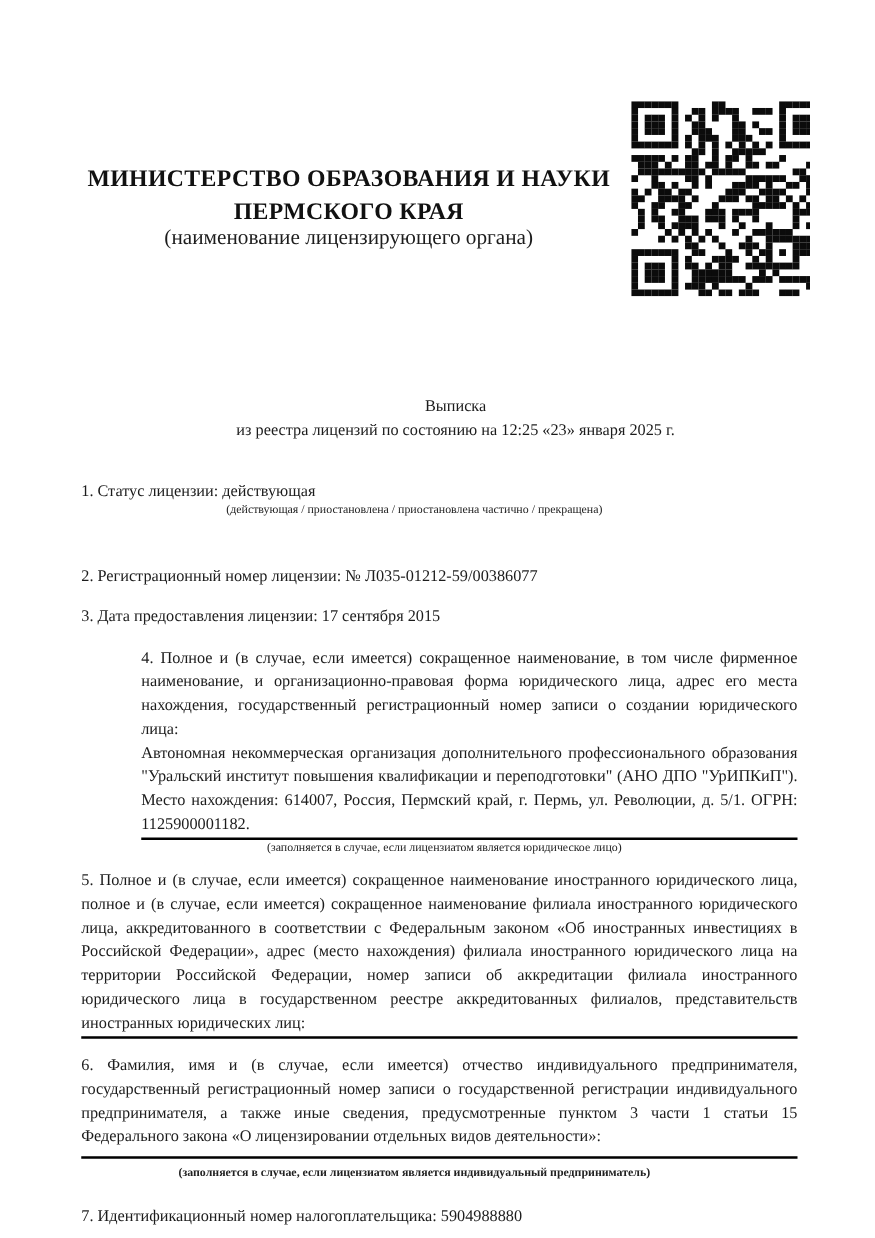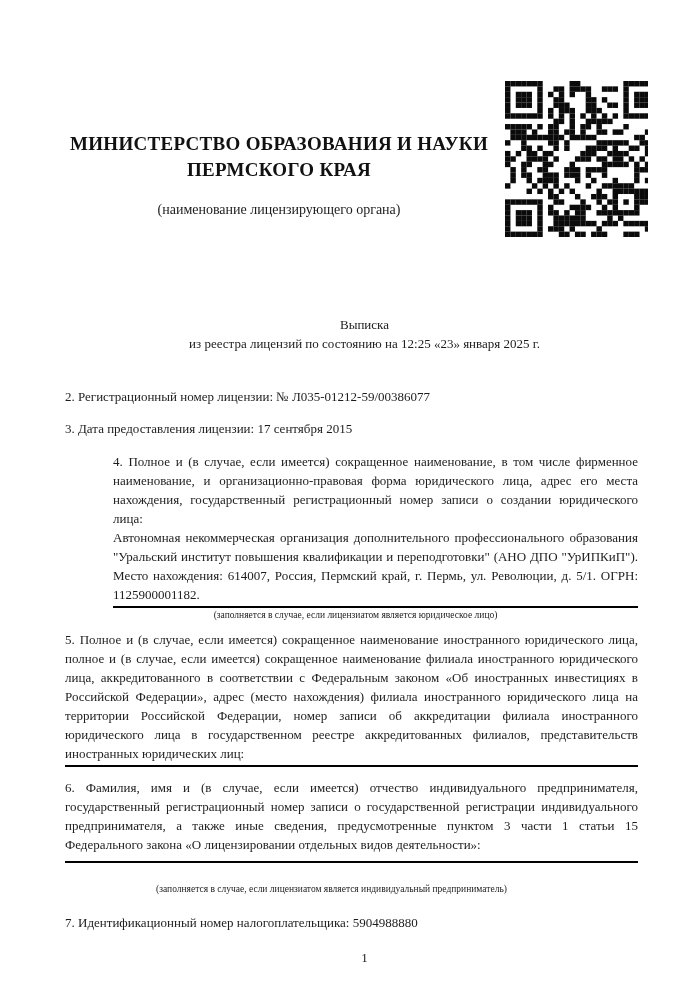--- a/index.html
+++ b/index.html
@@ -14,21 +14,21 @@
 
   
   .ministry {
     position:absolute; left:66px; top:131px; width:426px;
     text-align:center;
   }
   .ministry-name {
     font-weight:bold; font-size:19px; line-height:26px; letter-spacing:0.3px;
     color:#111;
   }
-  .ministry-caption { margin-top:20px; font-size:14px; line-height:14px; }
+  .ministry-caption { margin-top:0; font-size:17px; line-height:14px; }
 
   .qr {
     position:absolute; left:505px; top:81px; width:156px; height:156px;
   }
   .qr svg { display:block; width:156px; height:156px; }
   .qr rect { fill:#0b0b0b; }
 
   
   .content {
     position:absolute; left:65px; top:16px; width:573px;
@@ -40,31 +40,31 @@
   .item p { margin:0; }
   .just { text-align:justify; text-justify:inter-word; }
 
   .note {
     font-size:9.5px; line-height:13px; text-align:center;
     position:relative; left:-20px; color:#222;
   }
   .rule { height:2px; background:#000; width:100%; }
 
   #item1 { margin-top:30px; }
-  #item2 { margin-top:4px; }
+  #item2 { margin-top:36px; }
   #item3 { margin-top:13px; }
   #item4 { margin-top:14px;margin-left:48px; }
   #item4 .rule { margin-top:2px; }
   #item4 .note { margin-top:1px; }
   #item5 { margin-top:8px; }
   #item5 .rule { margin-top:2px; }
   #item5 .note { margin-top:8px; }
   #item6 { margin-top:11px; }
   #item6 .rule { margin-top:7px; }
-  #item6 .note { margin-top:20px; }
+  #item6 .note { margin-top:6px;font-weight:bold; }
   #item7 { margin-top:17px; }
   .page-num { margin-top:16px; text-align:center; position:relative; left:13px; }
 </style>
 </head>
 <body>
 
 <div class="page">
 
   <div class="ministry">
     <div class="ministry-name">МИНИСТЕРСТВО ОБРАЗОВАНИЯ И НАУКИ</div>
@@ -506,20 +506,22 @@
   </div>
 
   <div class="content">
 
     <div class="doc-title">
       <div>Выписка</div>
       <div>из реестра лицензий по состоянию на 12:25 «23» января 2025 г.</div>
     </div>
 
     <div class="item" id="item1">
+      <p>1. Статус лицензии: действующая</p>
+      <div class="note">(действующая / приостановлена / приостановлена частично / прекращена)</div>
     </div>
 
     <div class="item" id="item2">
       <p>2. Регистрационный номер лицензии: № Л035-01212-59/00386077</p>
     </div>
 
     <div class="item" id="item3">
       <p>3. Дата предоставления лицензии: 17 сентября 2015</p>
     </div>
 

